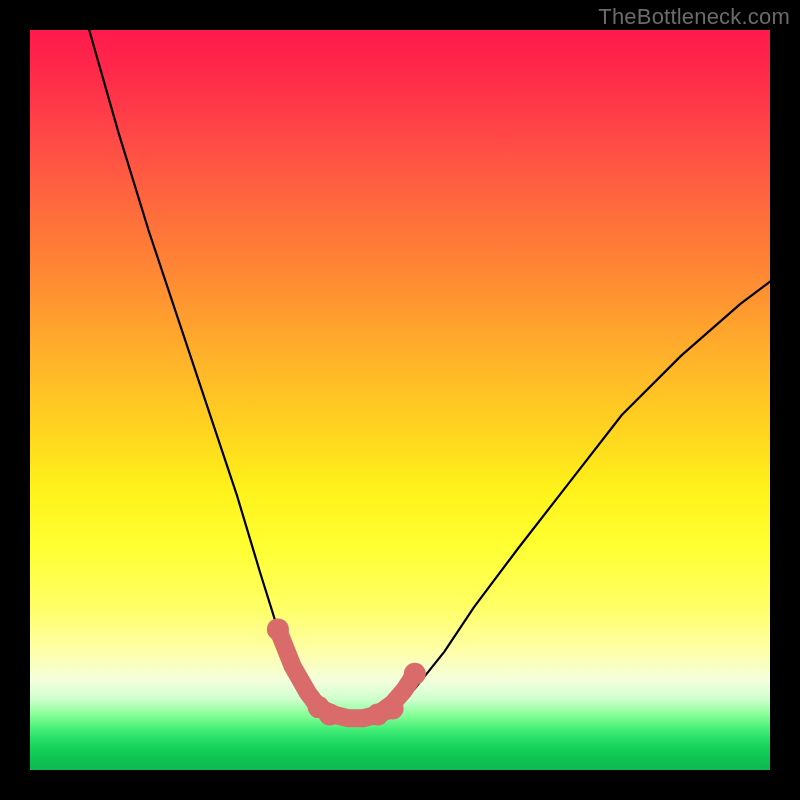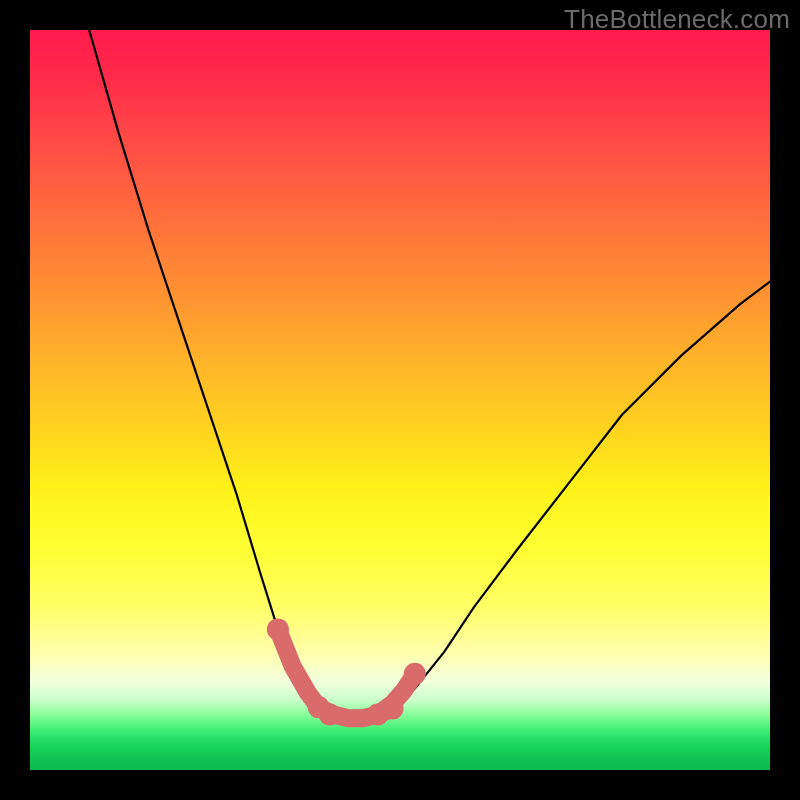--- a/index.html
+++ b/index.html
@@ -44,21 +44,21 @@
       #22dd66 96%,
       #11cc55 97.5%,
       #0fbf52 99%,
       #0db94f 100%);
   }
   .watermark {
     position: absolute;
     top: 4px;
     right: 10px;
     color: #6b6b6b;
-    font-size: 26px;
+    font-size: 22px;
     font-weight: 500;
     user-select: none;
     letter-spacing: 0.2px;
   }
   svg.curves {
     position: absolute;
     top: 0;
     left: 0;
     width: 740px;
     height: 740px;

